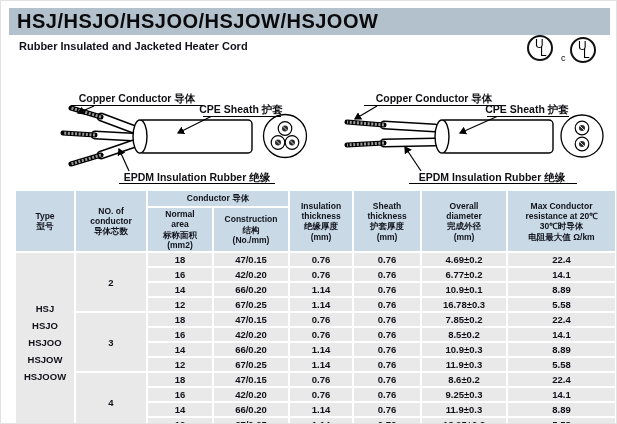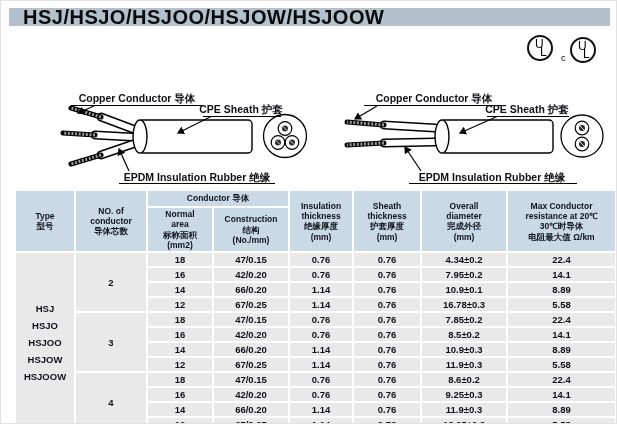--- a/index.html
+++ b/index.html
@@ -2,23 +2,23 @@
 <html><head>
 <meta charset="utf-8">
 <style>
   html,body{margin:0;padding:0;background:#fff;}
   .page{
     position:relative;width:617px;height:424px;background:#ffffff;
     font-family:"Liberation Sans",sans-serif;overflow:hidden;
     border:1px solid #e2e2e2;box-sizing:border-box;
   }
   .titlebar{
-    position:absolute;left:8px;top:7px;width:601px;height:18px;
+    position:absolute;left:8px;top:7px;width:601px;height:27px;
     background:#b3c1cc;display:flex;align-items:center;
-    padding-left:14px;box-sizing:border-box;
+    padding-left:8px;box-sizing:border-box;
   }
   .titlebar .t{
     font-size:20px;font-weight:bold;letter-spacing:.5px;color:#0a0a0c;
   }
   .specs{
     position:absolute;left:18px;top:39px;
     font-size:10.5px;font-weight:bold;color:#12121a;line-height:12.5px;
     white-space:nowrap;
   }
   .ulmarks{position:absolute;left:522px;top:32px;}
@@ -47,20 +47,21 @@
 </head>
 <body>
 
 <div class="page">
 
   <div class="titlebar">
     <span class="t">HSJ/HSJO/HSJOO/HSJOW/HSJOOW</span>
   </div>
 
   <div class="specs">
+    <div style="font-size:11px;">Rubber Insulated and Jacketed Heater Cord</div>
   </div>
 
   <svg class="ulmarks" width="92" height="34" viewBox="0 0 92 34">
     <g>
       <circle cx="17" cy="15" r="12" fill="none" stroke="#111" stroke-width="2"></circle>
       <text x="12" y="15" font-size="12">U</text>
       <text x="17" y="23" font-size="12">L</text>
     </g>
     <text x="38" y="28" font-size="9">c</text>
     <g>
@@ -214,29 +215,29 @@
             <td rowspan="12" class="typecell">HSJ
 HSJO
 HSJOO
 HSJOW
 HSJOOW</td>
             <td rowspan="4">2</td>
             <td>18</td>
             <td>47/0.15</td>
             <td>0.76</td>
             <td>0.76</td>
-            <td>4.34±0.2</td>
+            <td>4.69±0.2</td>
             <td>22.4</td>
           </tr>
           <tr>
             <td>16</td>
             <td>42/0.20</td>
             <td>0.76</td>
             <td>0.76</td>
-            <td>7.95±0.2</td>
+            <td>6.77±0.2</td>
             <td>14.1</td>
           </tr>
           <tr>
             <td>14</td>
             <td>66/0.20</td>
             <td>1.14</td>
             <td>0.76</td>
             <td>10.9±0.1</td>
             <td>8.89</td>
           </tr>

